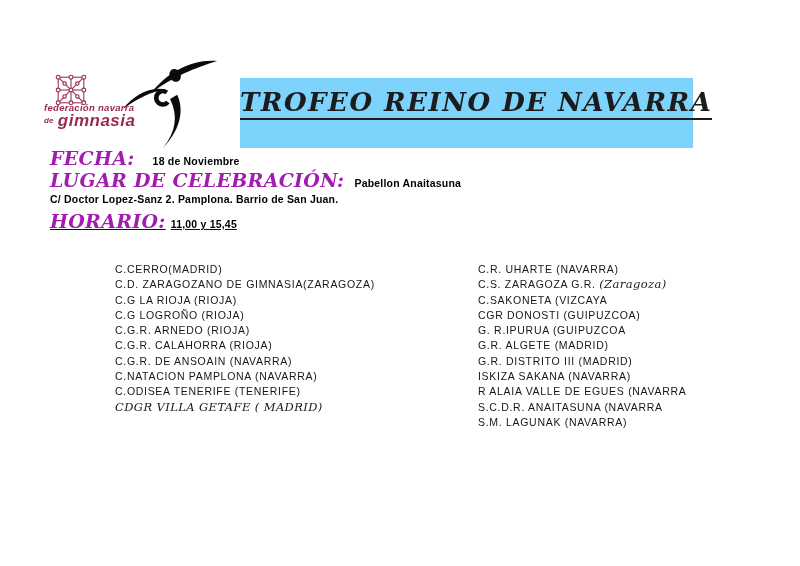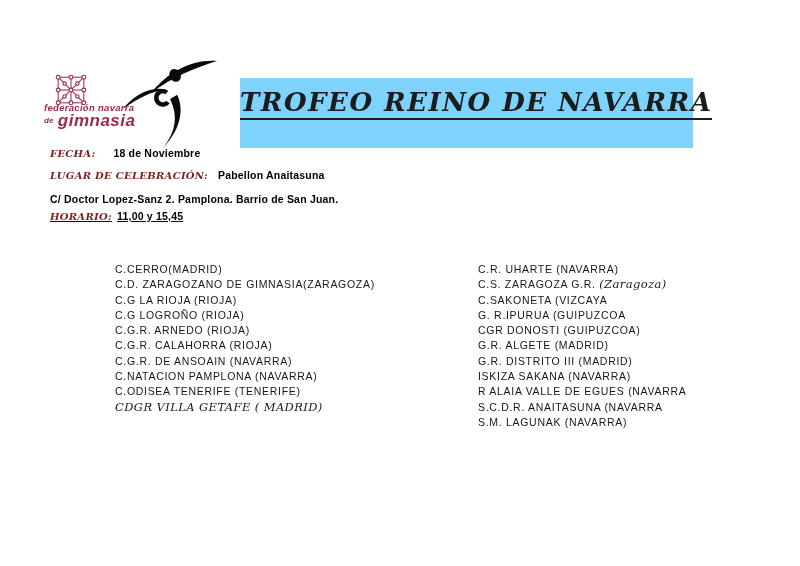--- a/index.html
+++ b/index.html
@@ -33,21 +33,21 @@
     color:#1c1c1c;
     border-bottom:2px solid #1c1c1c;
     padding-bottom:1px;
     white-space:nowrap;
   }
   
   .row{position:absolute;left:50px;white-space:nowrap;display:flex;align-items:baseline;}
   .script-label{
     font-family:"DejaVu Serif", serif;
     font-style:italic;font-weight:bold;
-    font-size:10px;color:#7f1d1d;letter-spacing:.3px;
+    font-size:19px;color:#a21caf;letter-spacing:.3px;
   }
   .bold-val{font-weight:bold;font-size:10.5px;color:#000;letter-spacing:.2px;}
   .row-fecha{top:147px;}
   .row-fecha .bold-val{margin-left:18px;}
   .row-lugar{top:169px;}
   .row-lugar .bold-val{margin-left:10px;}
   .row-address{top:193px;}
   .row-horario{top:210px;text-decoration:underline;}
   .row-horario .bold-val{margin-left:5px;}
   .clubs-heading{
@@ -149,22 +149,22 @@
     <div class="club-item">C.G.R. DE ANSOAIN (NAVARRA)</div>
     <div class="club-item">C.NATACION PAMPLONA (NAVARRA)</div>
     <div class="club-item">C.ODISEA TENERIFE (TENERIFE)</div>
     <div class="club-item script-item">CDGR VILLA GETAFE ( MADRID)</div>
   </div>
 
   <div class="club-col club-col-right">
     <div class="club-item">C.R. UHARTE (NAVARRA)</div>
     <div class="club-item"><span>C.S. ZARAGOZA G.R. </span><span class="script-part">(Zaragoza)</span></div>
     <div class="club-item">C.SAKONETA (VIZCAYA</div>
+    <div class="club-item">CGR DONOSTI (GUIPUZCOA)</div>
     <div class="club-item">G. R.IPURUA (GUIPUZCOA</div>
-    <div class="club-item">CGR DONOSTI (GUIPUZCOA)</div>
     <div class="club-item">G.R. ALGETE (MADRID)</div>
     <div class="club-item">G.R. DISTRITO III (MADRID)</div>
     <div class="club-item">ISKIZA SAKANA (NAVARRA)</div>
     <div class="club-item">R ALAIA VALLE DE EGUES (NAVARRA</div>
     <div class="club-item">S.C.D.R. ANAITASUNA (NAVARRA</div>
     <div class="club-item">S.M. LAGUNAK (NAVARRA)</div>
   </div>
 
 </div>
 

